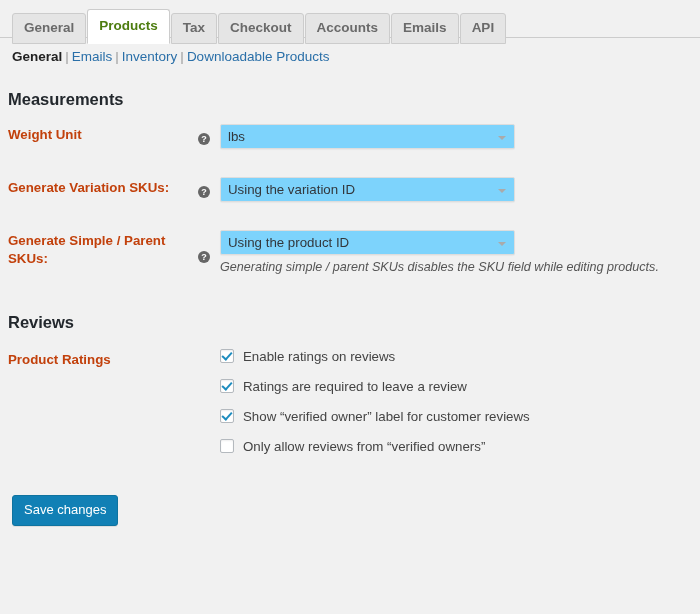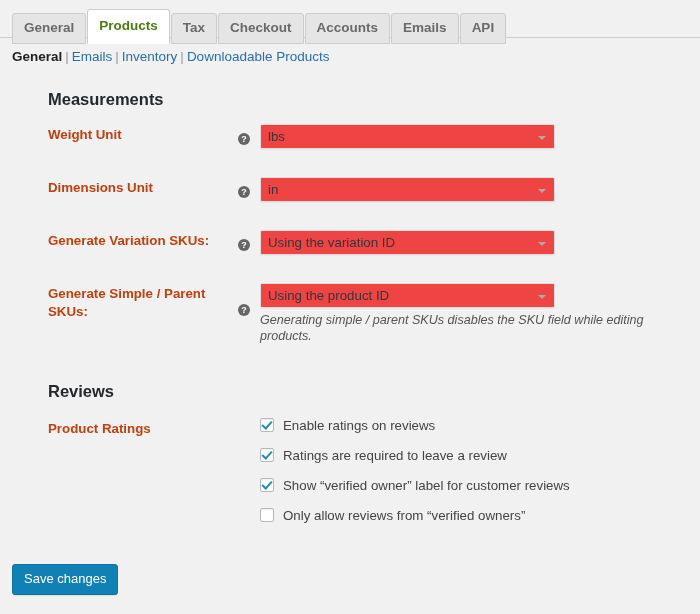--- a/index.html
+++ b/index.html
@@ -77,22 +77,21 @@
     color: #2a6fa8;
     text-decoration: none;
   }
   .subnav .sep {
     color: #999;
     padding: 0 3px;
   }
 
   
   .content {
-    padding: 0 20px;
-    margin-left: 28px;
+    padding: 0 8px;
   }
   h2.section-title {
     font-size: 16.5px;
     font-weight: bold;
     color: #23282d;
     margin: 22px 0 0 0;
     padding: 0;
     line-height: 22px;
   }
 
@@ -141,21 +140,21 @@
     top: 2px;
   }
 
   
   .select {
     position: relative;
     display: block;
     width: 295px;
     height: 25px;
     box-sizing: border-box;
-    background: #ef4444;
+    background: #7dd3fc;
     border: 1px solid #ddd;
     border-radius: 2px;
     box-shadow: 0 1px 1px rgba(0,0,0,.04);
     color: #32373c;
     font-size: 13.3px;
     line-height: 23px;
     padding: 0 26px 0 7px;
     cursor: pointer;
     white-space: nowrap;
     overflow: hidden;
@@ -258,32 +257,20 @@
   <table class="form-table">
     <tbody>
       <tr>
         <td class="row-label">Weight Unit</td>
         <td class="row-help">
           <span class="help-icon">?</span>
         </td>
         <td class="row-field">
           <div class="select">
             <span>lbs</span>
-            <span class="arrow"></span>
-          </div>
-        </td>
-      </tr>
-      <tr>
-        <td class="row-label">Dimensions Unit</td>
-        <td class="row-help">
-          <span class="help-icon">?</span>
-        </td>
-        <td class="row-field">
-          <div class="select">
-            <span>in</span>
             <span class="arrow"></span>
           </div>
         </td>
       </tr>
     </tbody>
   </table>
 
   <table class="form-table">
     <tbody>
       <tr>

